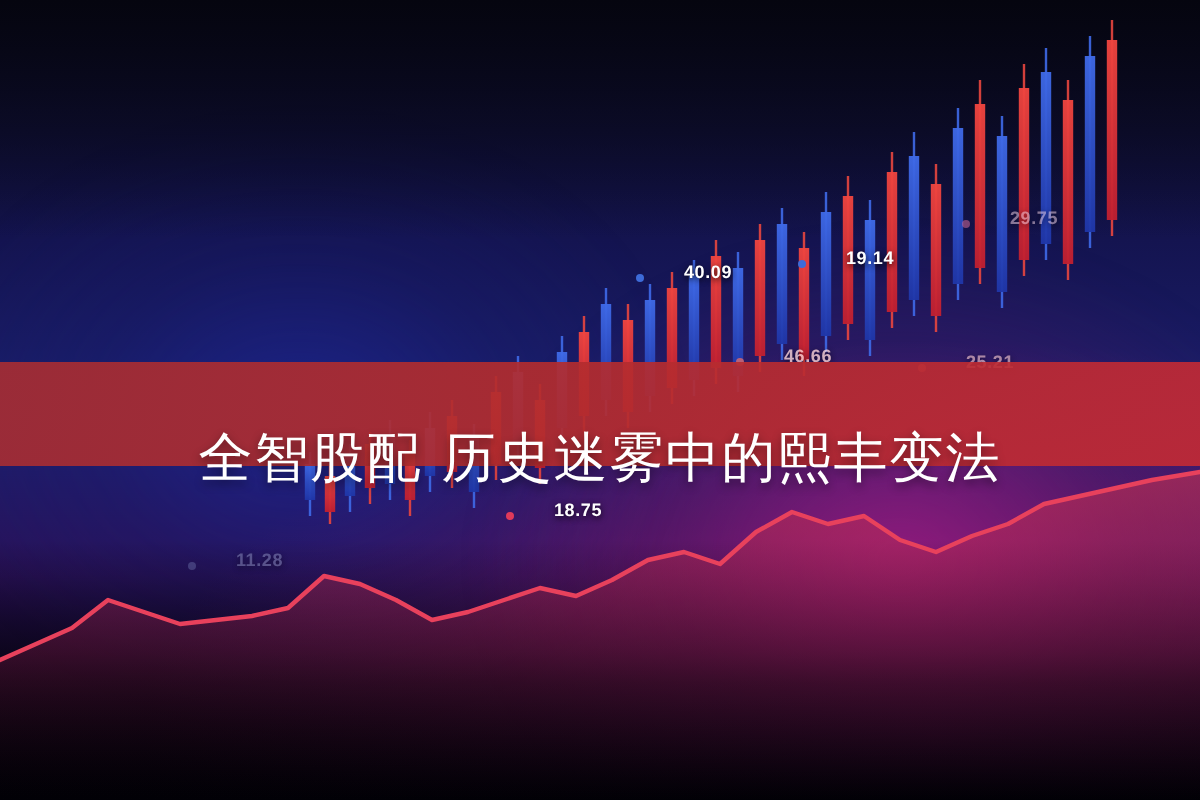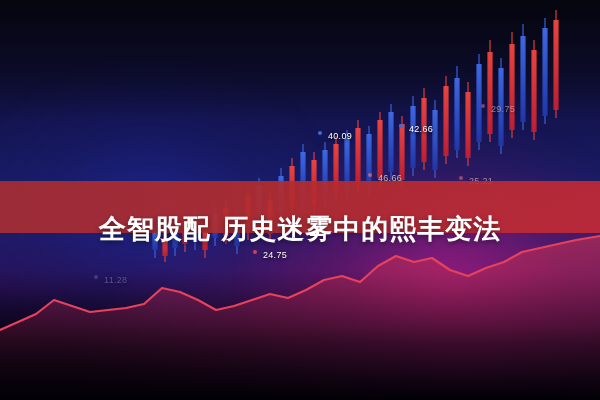--- a/index.html
+++ b/index.html
@@ -52,24 +52,24 @@
   
   .chart-svg {
     position: absolute;
     left: 0; top: 0;
     width: 600px; height: 400px;
   }
   
   .price-label {
     position: absolute;
     display: flex;
-    align-items: flex-start;
-    gap: 6px;
+    align-items: flex-end;
+    gap: 20px;
     font-size: 9px;
-    font-weight: normal;
+    font-weight: bold;
     letter-spacing: 0.3px;
     white-space: nowrap;
     text-shadow: 0 1px 3px rgba(0,0,0,0.9);
   }
   .price-label .dot {
     width: 4px; height: 4px;
     border-radius: 50%;
     display: inline-block;
     flex: 0 0 auto;
   }
@@ -80,21 +80,21 @@
     top: 181px;
     height: 52px;
     background: linear-gradient(90deg, rgba(168,45,50,0.90) 0%, rgba(178,44,46,0.92) 45%, rgba(196,42,52,0.90) 100%);
     display: flex;
     align-items: center;
     justify-content: center;
   }
   .banner-title {
     color: #ffffff;
     font-size: 27px;
-    font-weight: bold;
+    font-weight: normal;
     letter-spacing: 1px;
     text-shadow: 0 2px 5px rgba(0,0,0,0.45);
     font-family: "DejaVu Sans", "Liberation Sans", sans-serif;
     margin-top: 44px;
   }
 </style>
 </head>
 <body>
 
 <div id="stage">
@@ -205,37 +205,37 @@
     <polyline id="area-line" fill="none" stroke="#e8415c" stroke-width="2.2" stroke-linejoin="round" stroke-linecap="round" points="0,330 18,322 36,314 54,300 72,306 90,312 108,310 126,308 144,304 162,288 180,292 198,300 216,310 234,306 252,300 270,294 288,298 306,290 324,280 342,276 360,282 378,266 396,256 414,262 432,258 450,270 468,276 486,268 504,262 522,252 540,248 558,244 576,240 600,236"></polyline>
   </svg>
 
   <div id="labels-layer">
       <div class="price-label" style="left: 318px; top: 131px; color: rgb(255, 255, 255); opacity: 1;">
         <span class="dot" style="background: rgb(61, 107, 216);"></span>
         <span>40.09</span>
       </div>
       <div class="price-label" style="left: 399px; top: 124px; color: rgb(255, 255, 255); opacity: 1;">
         <span class="dot" style="background: rgb(61, 107, 216);"></span>
-        <span>42.66</span>
+        <span>19.14</span>
       </div>
       <div class="price-label" style="left: 368px; top: 173px; color: rgb(255, 217, 217); opacity: 0.78;">
         <span class="dot" style="background: rgb(224, 106, 106);"></span>
         <span>46.66</span>
       </div>
       <div class="price-label" style="left: 459px; top: 176px; color: rgb(255, 210, 210); opacity: 0.6;">
         <span class="dot" style="background: rgb(224, 106, 106);"></span>
         <span>25.21</span>
       </div>
       <div class="price-label" style="left: 481px; top: 104px; color: rgb(230, 200, 216); opacity: 0.55;">
         <span class="dot" style="background: rgb(208, 106, 154);"></span>
         <span>29.75</span>
       </div>
       <div class="price-label" style="left: 253px; top: 250px; color: rgb(255, 255, 255); opacity: 1;">
         <span class="dot" style="background: rgb(224, 58, 90);"></span>
-        <span>24.75</span>
+        <span>18.75</span>
       </div>
       <div class="price-label" style="left: 94px; top: 275px; color: rgb(154, 160, 200); opacity: 0.45;">
         <span class="dot" style="background: rgb(106, 112, 168);"></span>
         <span>11.28</span>
       </div>
     </div>
 
   <div class="banner">
     <div class="banner-title">全智股配 历史迷雾中的熙丰变法</div>
   </div>

